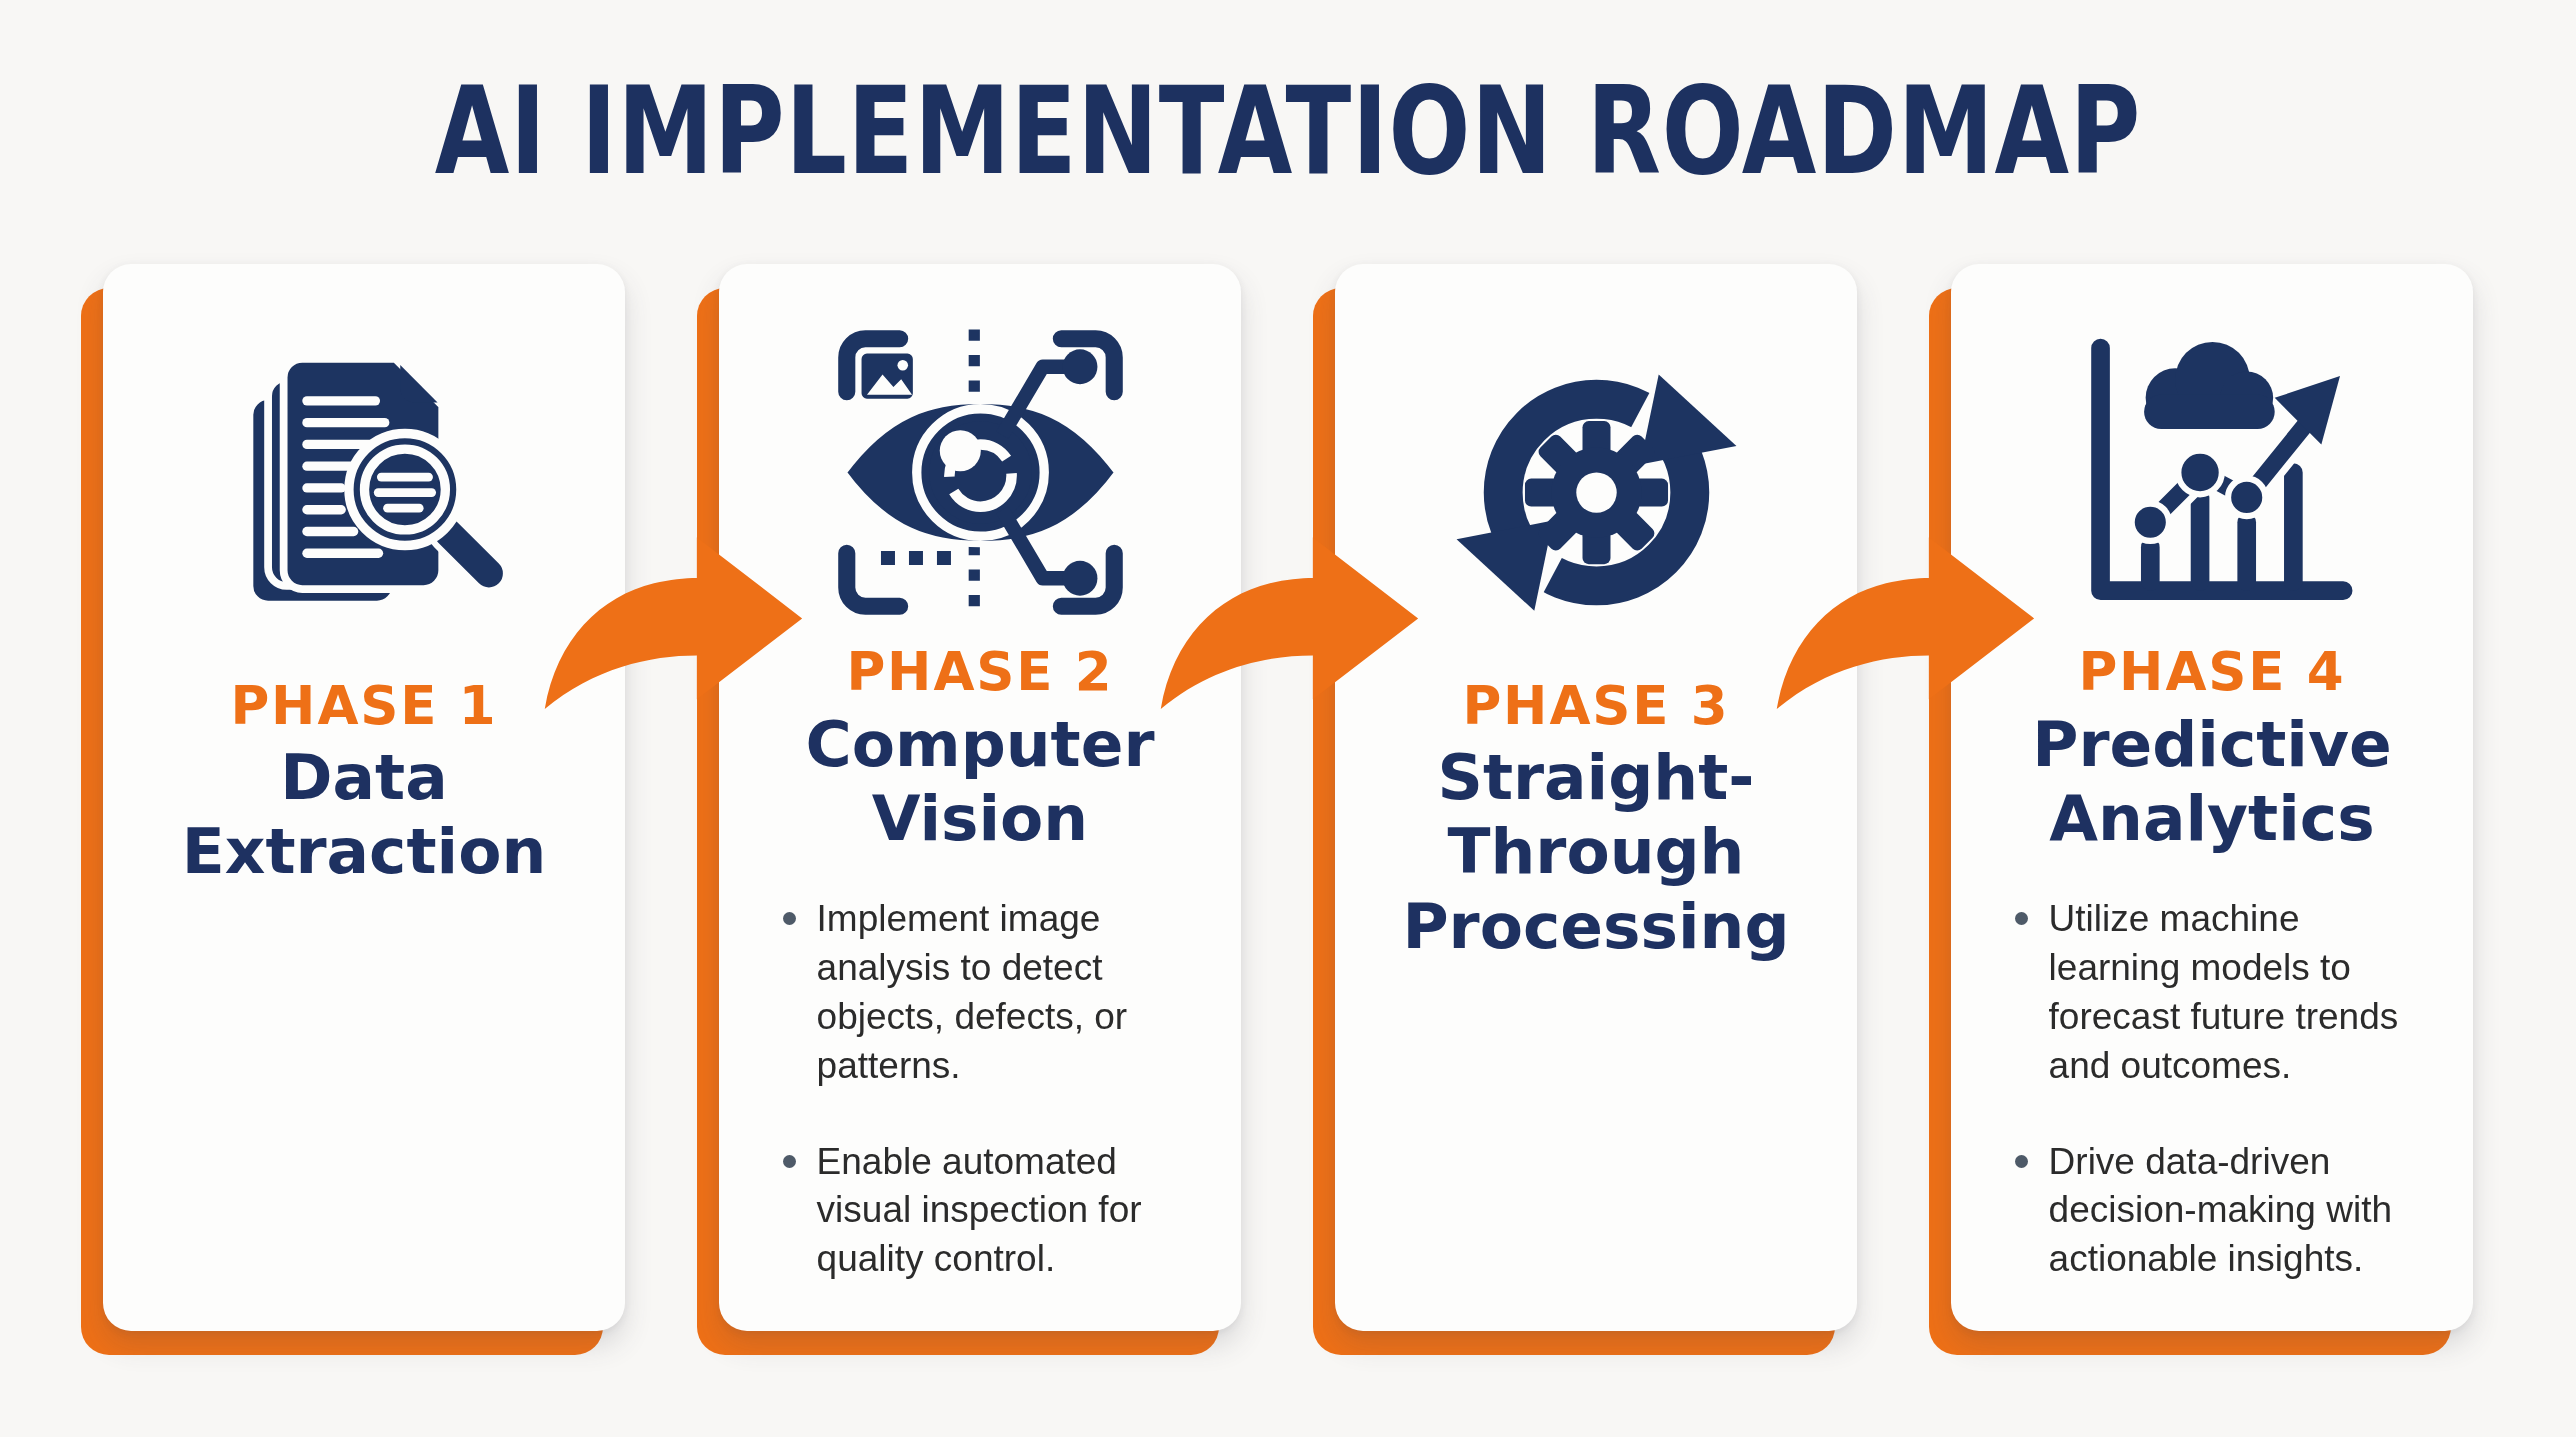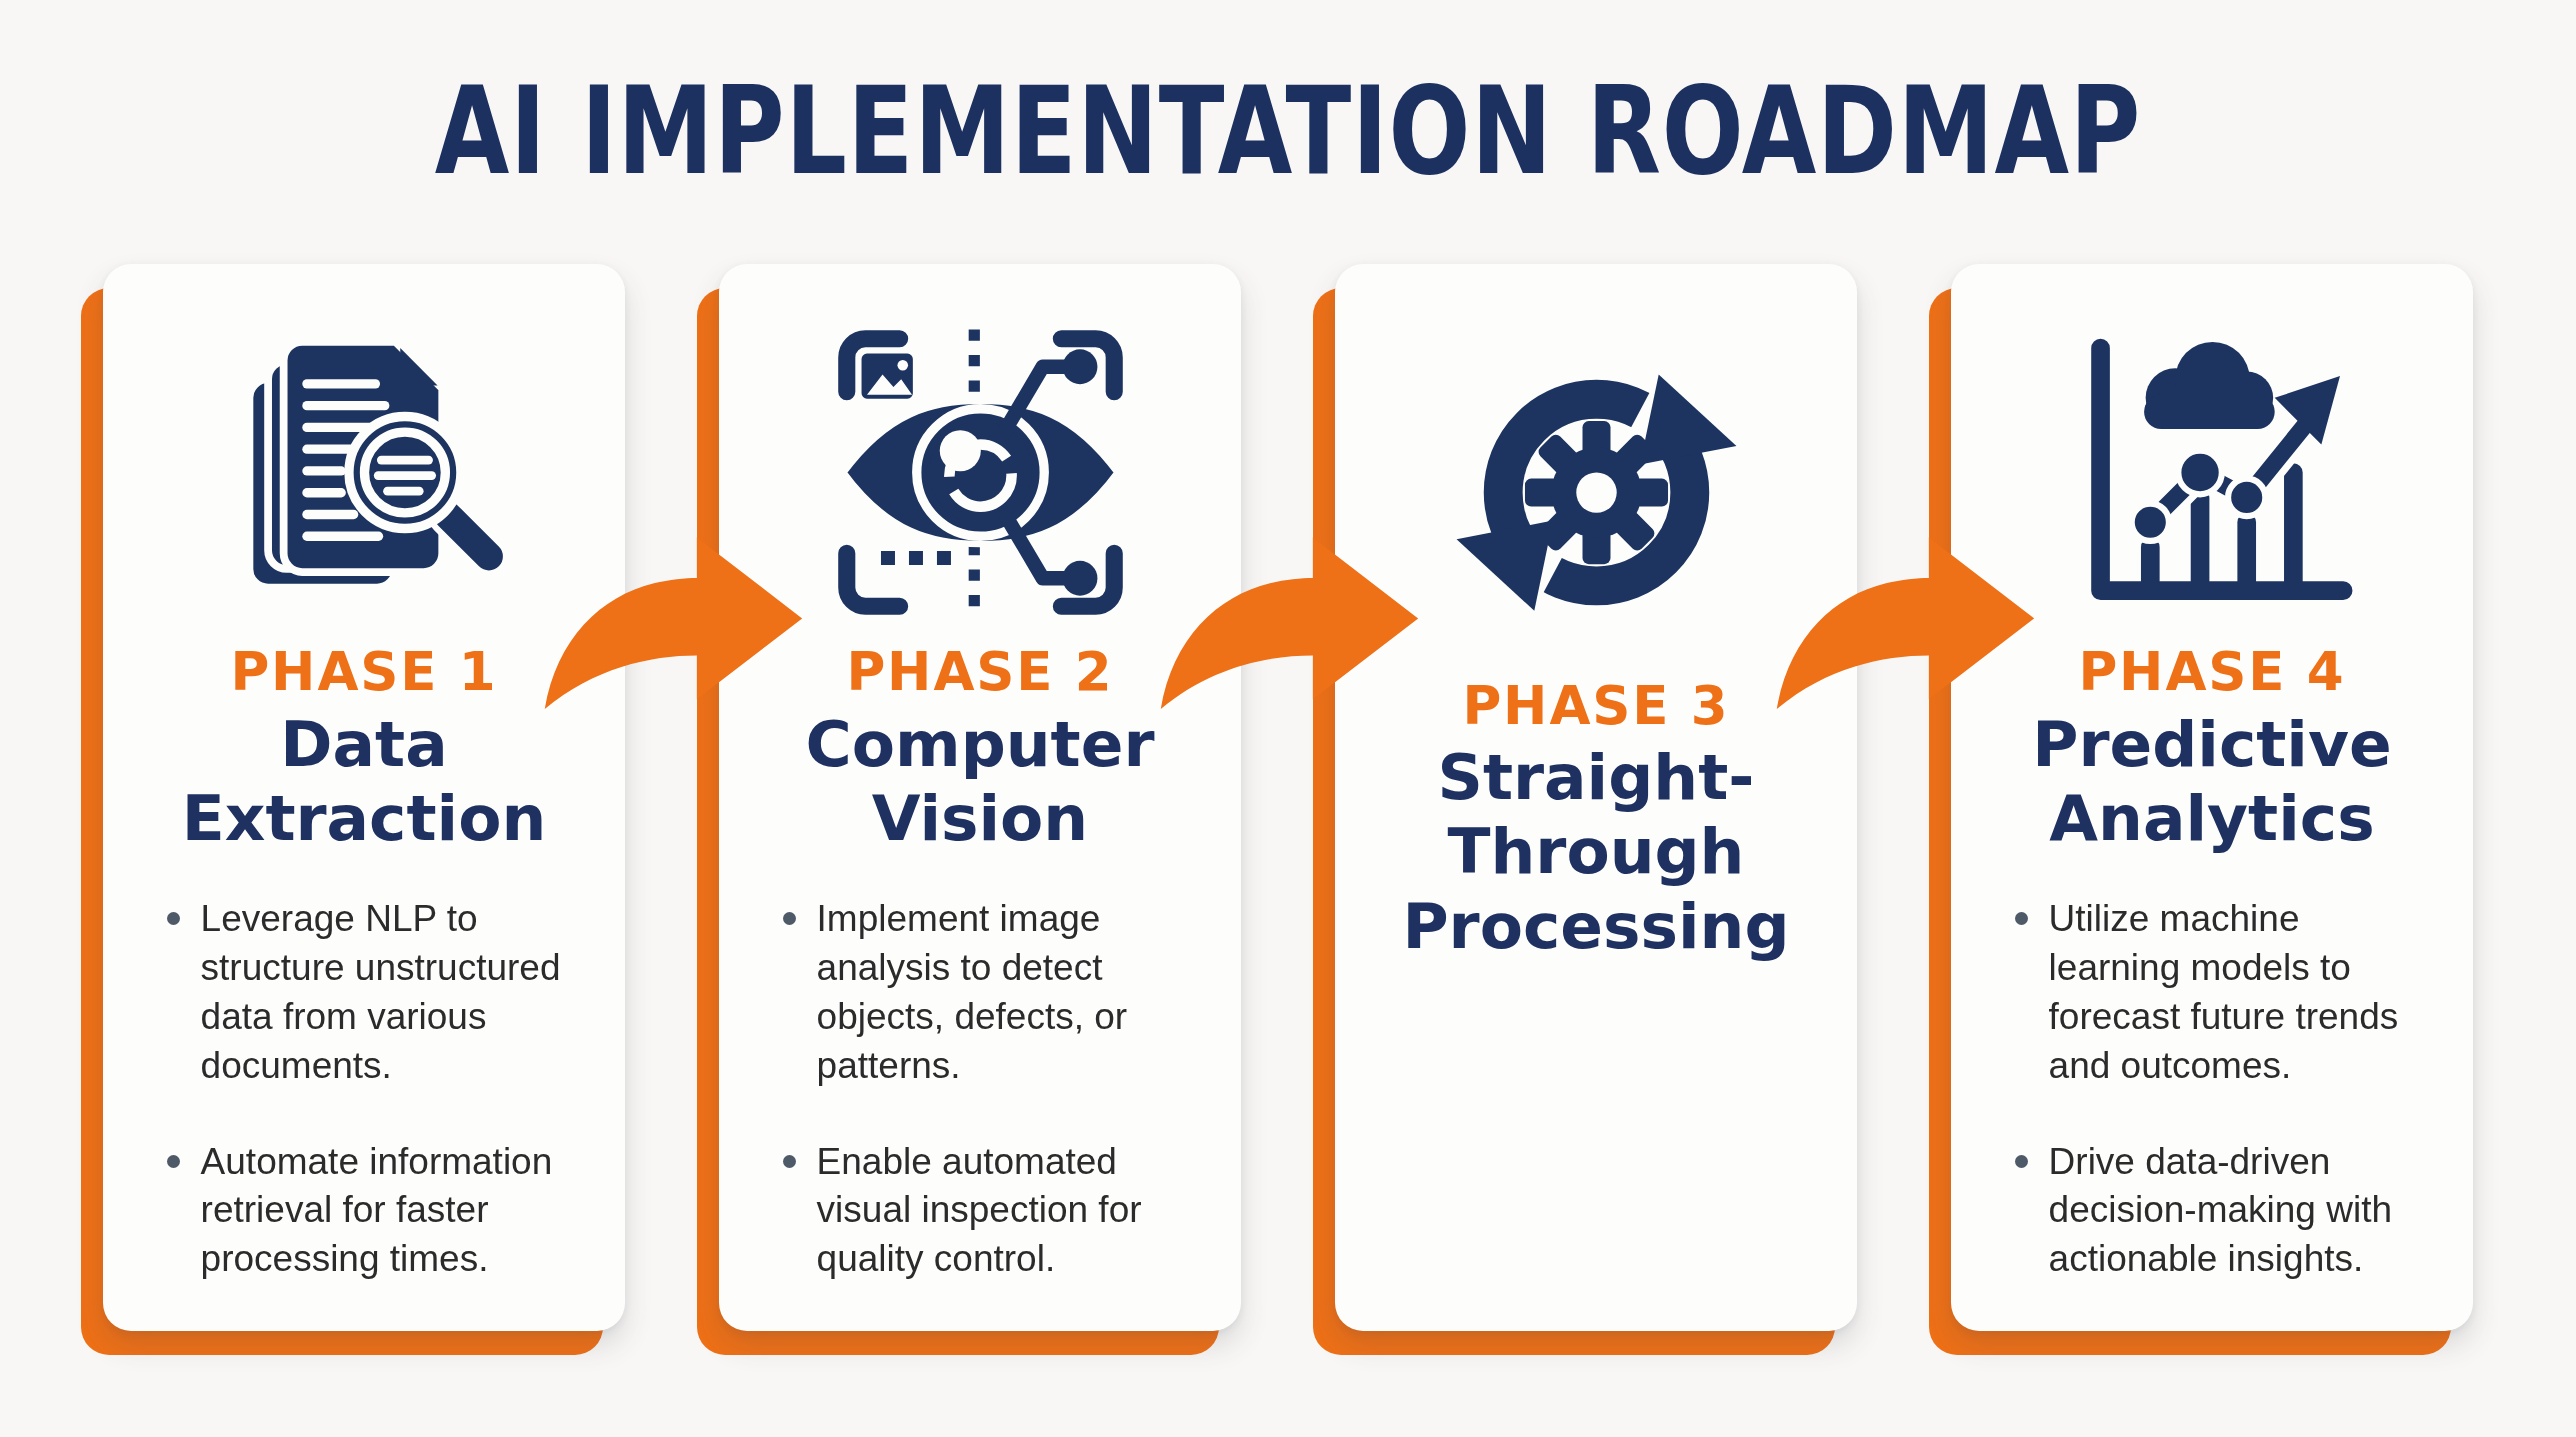--- a/index.html
+++ b/index.html
@@ -84,30 +84,20 @@
           <circle cx="63" cy="50" r="13" fill="none" stroke="#fdfdfc" stroke-width="3"></circle>
           <g fill="#fdfdfc">
             <rect x="54" y="44.6" width="18" height="2.8" rx="1.4"></rect>
             <rect x="53" y="49.6" width="20" height="2.8" rx="1.4"></rect>
             <rect x="56" y="54.6" width="13" height="2.8" rx="1.4"></rect>
           </g>
         </svg>
       </div>
       <div class="phase-label">PHASE 1</div>
       <div class="phase-title">Data Extraction</div>
-      <ul class="bullets">
-        <li>
-            <span class="bullet-dot"></span>
-            <span>Leverage NLP to structure unstructured data from various documents.</span>
-          </li>
-        <li>
-            <span class="bullet-dot"></span>
-            <span>Automate information retrieval for faster processing times.</span>
-          </li>
-      </ul>
     </div>
   </div>
 
   <div class="card-wrap">
     <div class="card-back"></div>
     <div class="card">
       <div class="icon-box">
         <svg viewBox="0 0 100 100">
           <g stroke="#1d3461" stroke-width="5.5" fill="none" stroke-linecap="round">
             <path d="M7 24 V13 a6 6 0 0 1 6 -6 H24"></path>

